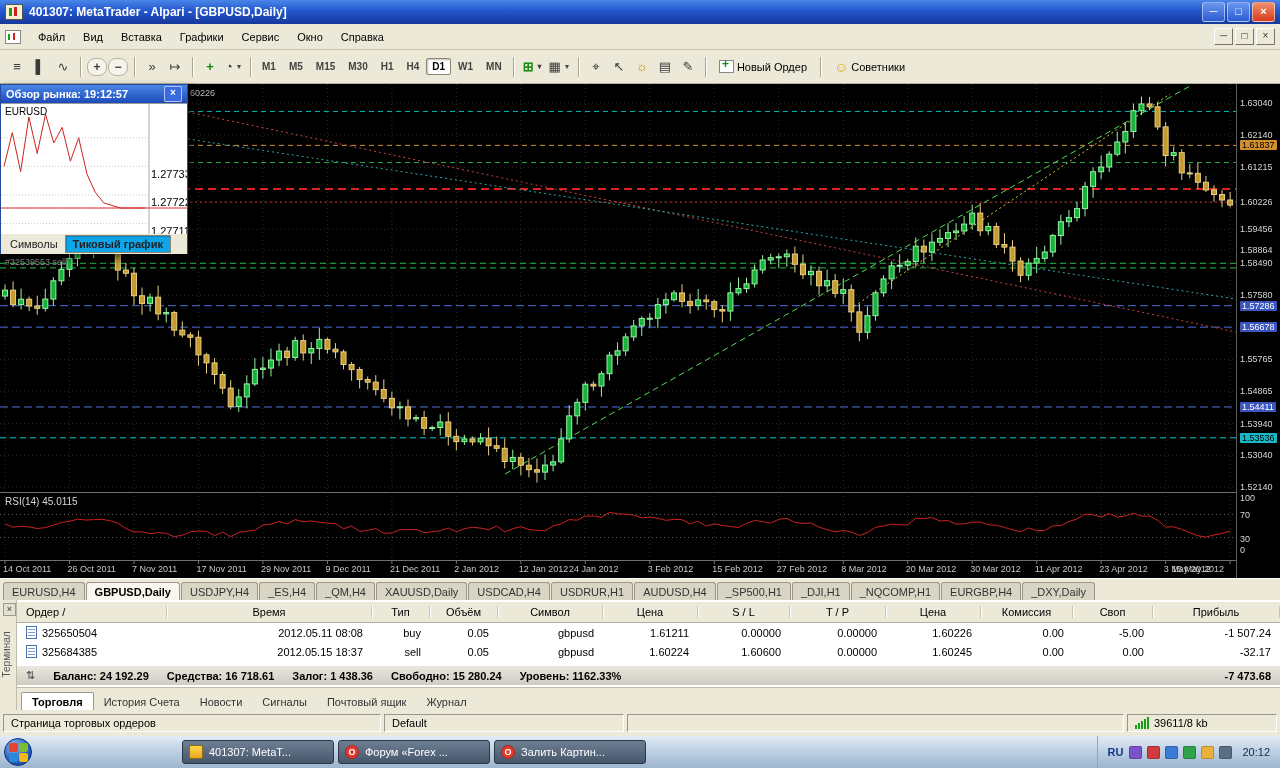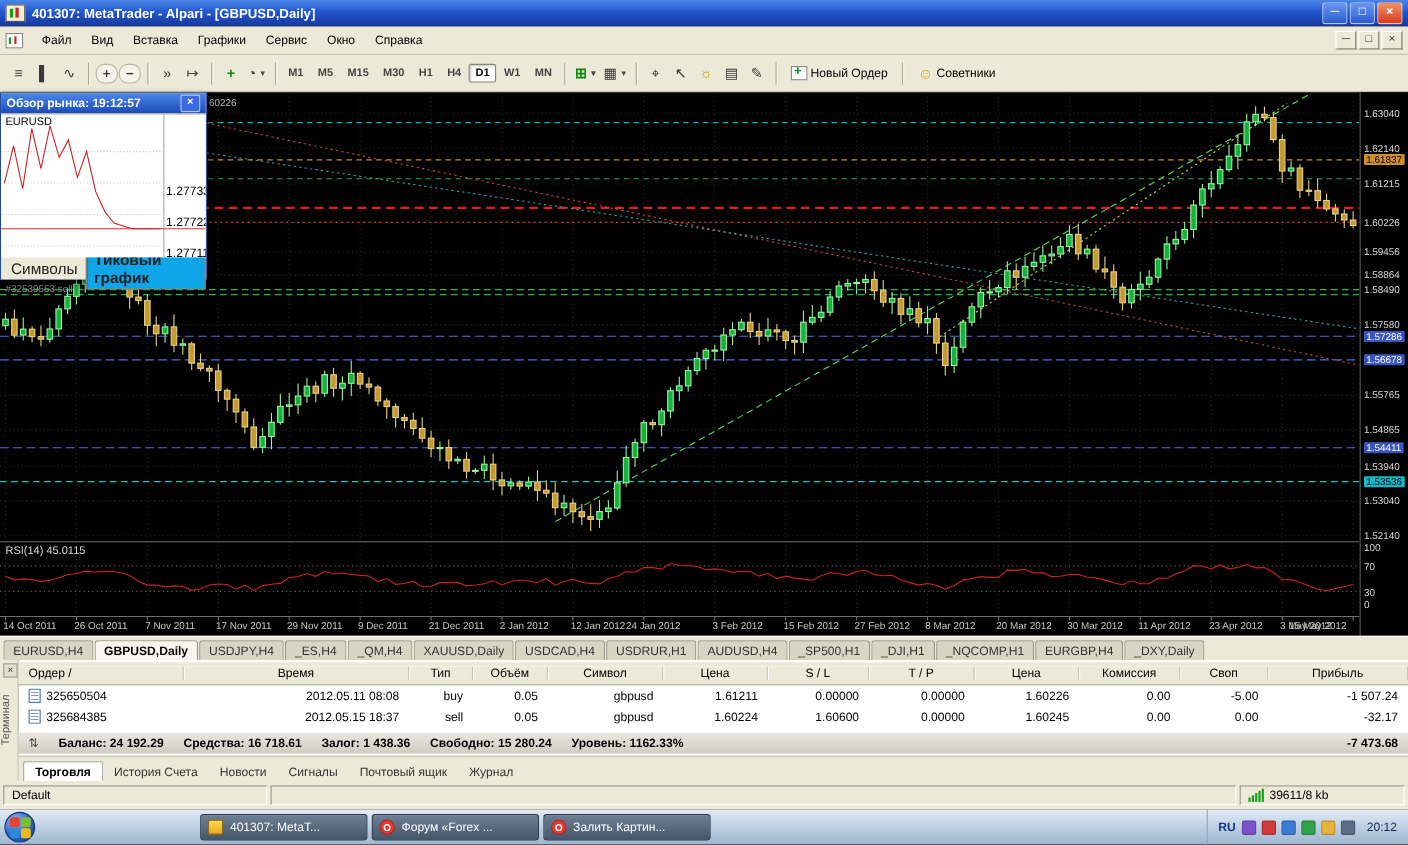--- a/index.html
+++ b/index.html
@@ -55,21 +55,21 @@
   .mw{position:absolute;left:0;top:0;width:188px;height:170px;background:#ece9d8;border:1px solid #23489c;
       box-shadow:3px 4px 8px rgba(0,0,0,.6);z-index:5;box-sizing:border-box;}
   .mw-title{height:18px;background:linear-gradient(180deg,#4a86e8,#1c4ab8);color:#fff;font-size:11px;font-weight:bold;
       display:flex;align-items:center;padding:0 5px;box-sizing:border-box;}
   .mw-close{margin-left:auto;width:16px;height:14px;background:#3a6ae0;border:1px solid rgba(255,255,255,.6);
       color:#fff;font-size:10px;line-height:12px;text-align:center;border-radius:2px;}
   .mw-body{position:relative;height:130px;background:#fff;border-top:1px solid #999;overflow:hidden;}
   .mw-sym{position:absolute;left:4px;top:2px;font-size:10px;color:#000;z-index:2;}
   .mw-scale-label{position:absolute;left:150px;width:34px;font-size:11px;color:#000;text-align:left;line-height:10px;z-index:2;margin-top:36px;}
   .mw-scale-label.hl{background:#15803d;color:#fff;padding:0 1px;}
-  .mw-tabs{height:20px;display:flex;align-items:center;font-size:14px;background:#ece9d8;padding-left:2px;}
+  .mw-tabs{height:20px;display:flex;align-items:center;font-size:11px;background:#ece9d8;padding-left:2px;}
   .mw-tab{padding:2px 7px;color:#222;}
   .mw-tab.active{background:#0ea5e9;border:1px solid #8a8674;box-shadow:inset 1px 1px 1px rgba(0,0,0,.2);font-weight:bold;}
   
   .chart-tabs{position:absolute;left:0;top:578px;width:1280px;height:22px;background:#ece9d8;border-top:1px solid #fff;
       display:flex;align-items:flex-end;padding:0 3px;box-sizing:border-box;font-size:11px;}
   .ctab{padding:3px 8px 2px;border:1px solid #9a968a;border-bottom:none;background:#d9d5c5;margin-right:1px;
       border-radius:3px 3px 0 0;color:#333;white-space:nowrap;}
   .ctab.active{background:#f8f6ee;color:#000;font-weight:bold;}
   
   .terminal{position:absolute;left:0;top:600px;width:1280px;height:110px;background:#fff;}
@@ -756,20 +756,21 @@
         <span class="ttab active">Торговля</span>
         <span class="ttab">История Счета</span>
         <span class="ttab">Новости</span>
         <span class="ttab">Сигналы</span>
         <span class="ttab">Почтовый ящик</span>
         <span class="ttab">Журнал</span>
       </div>
   </div>
 
   <div class="statusbar">
+    <div class="sb-panel sb-left">Страница торговых ордеров</div>
     <div class="sb-panel sb-profile">Default</div>
     <div class="sb-panel sb-fill"></div>
     <div class="sb-panel sb-right">
       <span class="sigbars">
           <span style="height:4px"></span>
           <span style="height:6px"></span>
           <span style="height:8px"></span>
           <span style="height:10px"></span>
           <span style="height:12px"></span>
         </span>

